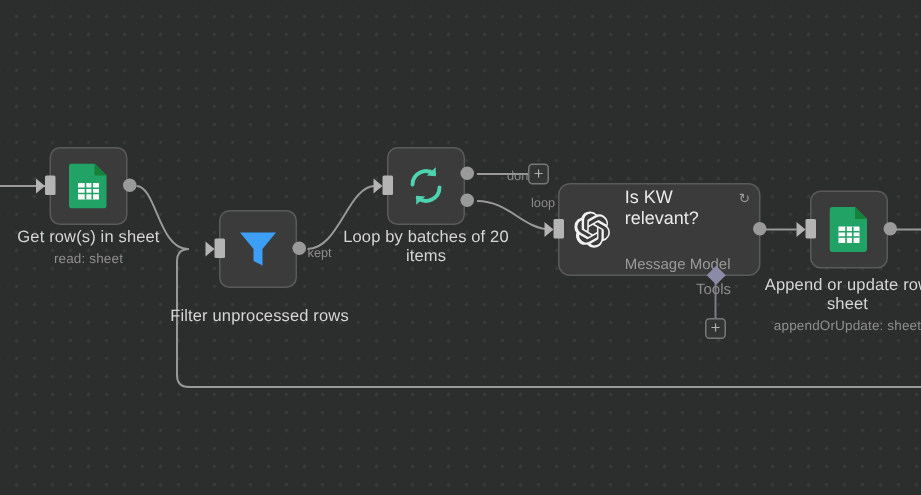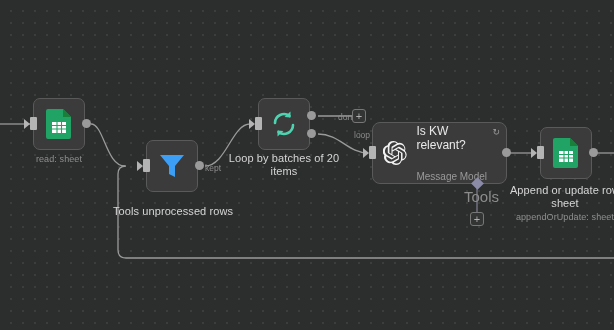--- a/index.html
+++ b/index.html
@@ -94,21 +94,21 @@
     font-size: 11px;
     line-height: 12px;
     text-align: center;
   }
   .diamond {
     position: absolute;
     width: 9px; height: 9px;
     background: #8b8ba8;
     transform: rotate(45deg);
   }
-  .tools-label { position: absolute; color: #8c8c8c; font-size: 15px; }
+  .tools-label { position: absolute; color: #8c8c8c; font-size: 10px; }
   .retry-icon { position: absolute; right: 6px; top: 5px; color: #9b9b9b; font-size: 9px; line-height: 9px; }
 </style>
 </head>
 <body>
 
 <div id="canvas">
 
   <svg id="edges">
 
     <path d="M0,124 L30,124" stroke="#9a9a9a" stroke-width="1.3" fill="none"></path>
@@ -135,34 +135,35 @@
       <path d="M2 0 h15 l8 8 v20 a2 2 0 0 1 -2 2 H2 a2 2 0 0 1 -2 -2 V2 a2 2 0 0 1 2 -2 z" fill="#21a366"></path>
       <path d="M17 0 l8 8 h-8 z" fill="#188038"></path>
       <rect x="6" y="13" width="14" height="11" fill="#ffffff"></rect>
       <path d="M6 16.5 h14 M6 20 h14 M11 13 v11 M15.5 13 v11" stroke="#21a366" stroke-width="1.1"></path>
     </svg>
   </div>
   <div class="arrow-in" style="left:24px; top:119px;"></div>
   <div class="port-in" style="left:30px; top:117px;"></div>
   <div class="port" style="left:82px; top:119px;"></div>
   <div class="node-label" style="left:-6px; top:152px; width:130px;">
+    <span>Get row(s) in sheet</span>
     <span class="node-sub">read: sheet</span>
   </div>
 
   <div class="node" style="left:146px; top:140px;">
     <svg width="28" height="26" viewBox="0 0 28 26">
       <path d="M2 2 h24 L17 13 v11 l-6 -3 v-8 z" fill="#3d9ef5"></path>
     </svg>
   </div>
   <div class="arrow-in" style="left:137px; top:161px;"></div>
   <div class="port-in" style="left:143px; top:159px;"></div>
   <div class="port" style="left:195px; top:161px;"></div>
   <div class="port-label" style="left:205px; top:163px;">kept</div>
   <div class="node-label" style="left:108px; top:205px; width:130px;">
-    <span>Tools unprocessed rows</span>
+    <span>Filter unprocessed rows</span>
   </div>
 
   <div class="node" style="left:258px; top:98px;">
     <svg width="28" height="28" viewBox="0 0 28 28">
       <path d="M5 13 a9 9 0 0 1 14.5 -7" stroke="#4ed3b0" stroke-width="2.6" fill="none" stroke-linecap="round"></path>
       <path d="M23 15 a9 9 0 0 1 -14.5 7" stroke="#4ed3b0" stroke-width="2.6" fill="none" stroke-linecap="round"></path>
       <path d="M20.5 1.5 l0 6 l-6 -0.5 z" fill="#4ed3b0"></path>
       <path d="M7.5 26.5 l0 -6 l6 0.5 z" fill="#4ed3b0"></path>
     </svg>
   </div>

